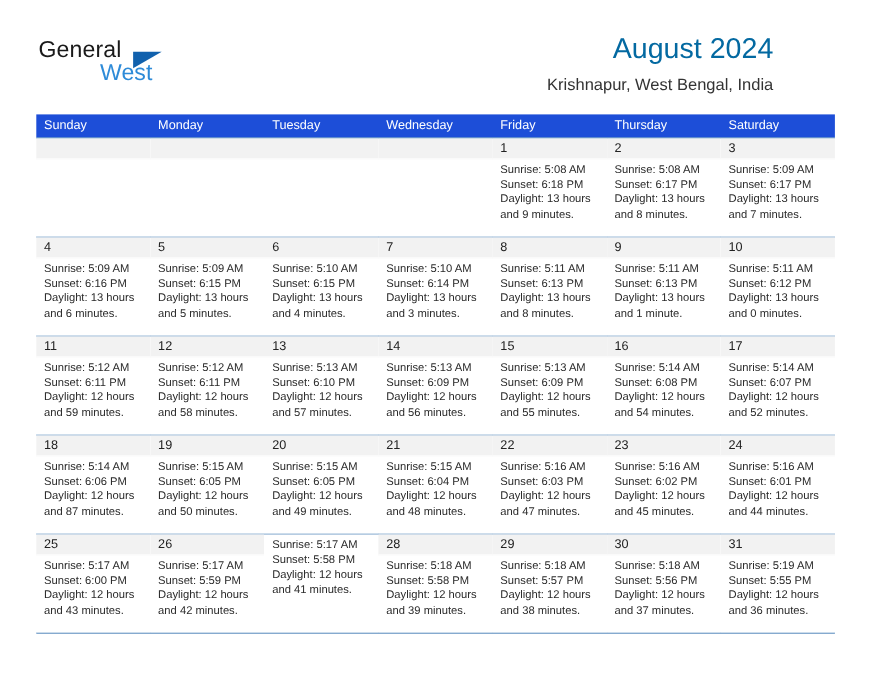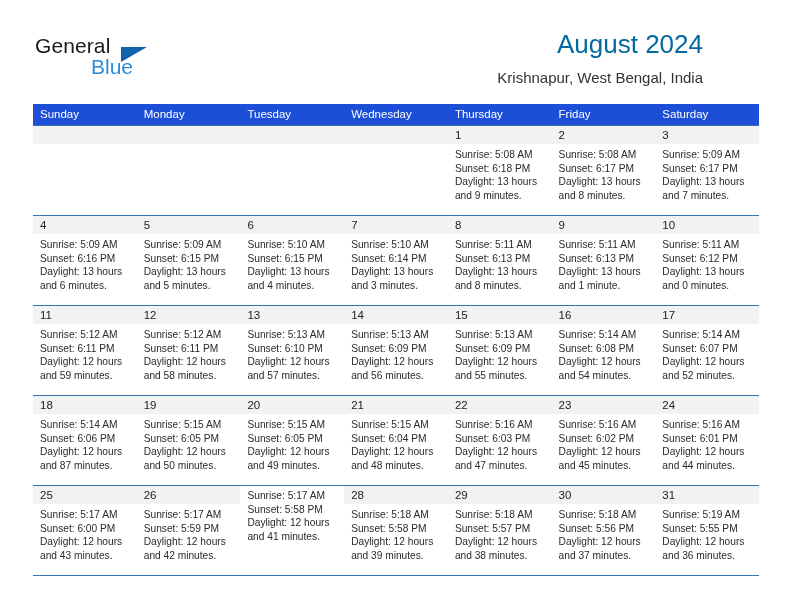--- a/index.html
+++ b/index.html
@@ -147,39 +147,39 @@
 </head>
 <body>
 
 <div class="page">
 
   <div class="header">
 
     <div class="brand">
       <span class="brand-general">General</span>
       <span class="brand-tri"></span>
-      <span class="brand-blue">Blue</span>
+      <span class="brand-blue">West</span>
     </div>
 
     <div class="title-wrap">
       <div class="cal-title">August 2024</div>
       <div class="cal-subtitle">Krishnapur, West Bengal, India</div>
     </div>
 
   </div>
 
   <div class="calendar">
 
     <div class="weekdays">
       <div class="weekday">Sunday</div>
       <div class="weekday">Monday</div>
       <div class="weekday">Tuesday</div>
       <div class="weekday">Wednesday</div>
+      <div class="weekday">Friday</div>
       <div class="weekday">Thursday</div>
-      <div class="weekday">Friday</div>
       <div class="weekday">Saturday</div>
     </div>
 
     <div class="week">
       <div class="daycell empty">
         <div class="dnum-band">
             <div class="dnum"></div>
           </div>
         <div class="lines"></div>
       </div>

